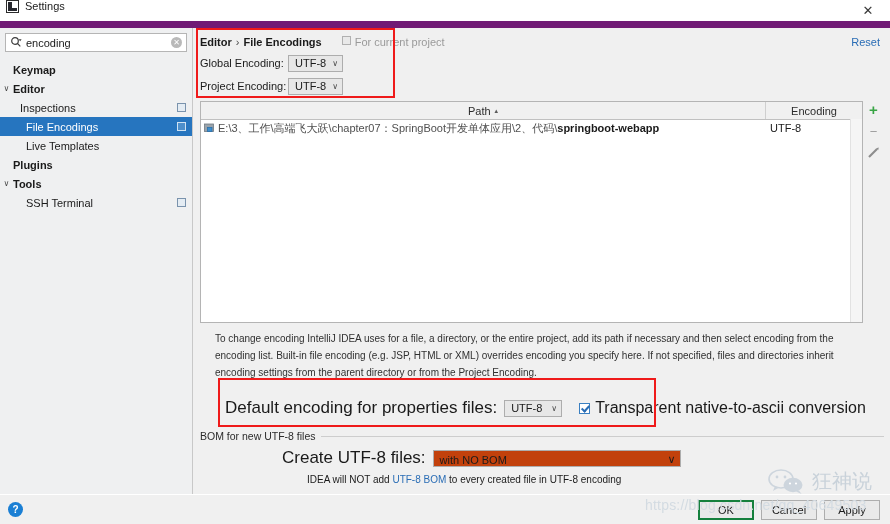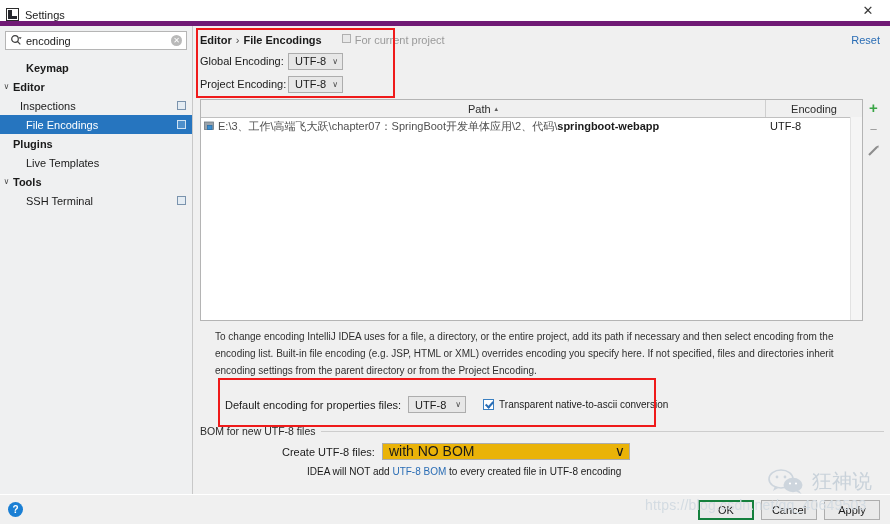--- a/index.html
+++ b/index.html
@@ -22,24 +22,24 @@
     background: #f0f0f0;
     display: flex;
     flex-direction: column;
   }
 
   
   .titlebar {
     height: 21px;
     background: #ffffff;
     display: flex;
-    align-items: flex-end;
+    align-items: flex-start;
     padding: 0 0 0 6px;
     flex: 0 0 auto;
-    border-bottom: 5px solid #701a75;
+    border-bottom: 7px solid #701a75;
   }
   .ij-icon {
     width: 13px; height: 13px;
     margin-right: 6px;
     background: #ffffff;
     border: 1px solid #2b2b2b;
     position: relative;
     box-sizing: border-box;
   }
   .ij-icon::before {
@@ -369,26 +369,26 @@
     height: 1px;
     background: #cdcdcd;
     flex: 1 1 auto;
   }
   .group-body {
     padding-left: 25px;
     margin-top: 7px;
     display: flex;
     align-items: center;
   }
-  .prop-label { font-size: 11px; color: #1a1a1a; margin-right: 7px; }
+  .prop-label { font-size: 17px; color: #1a1a1a; margin-right: 7px; }
   .checkrow {
     display: flex;
     align-items: center;
     margin-left: 17px;
-    font-size: 10px;
+    font-size: 16px;
     color: #1a1a1a;
   }
   .checkbox {
     width: 11px; height: 11px;
     border: 1px solid #3a7fc1;
     background: #ffffff;
     margin-right: 5px;
     position: relative;
     box-sizing: border-box;
     flex: 0 0 auto;
@@ -398,27 +398,27 @@
     position: absolute;
     left: 3px; top: 0px;
     width: 3px; height: 6px;
     border: solid #2a6db5;
     border-width: 0 2px 2px 0;
     transform: rotate(42deg);
   }
   .wide-combo {
     width: 248px;
     height: 17px;
-    background: #eab308;
+    background: #c2410c;
     border: 1px solid #adadad;
     display: flex;
     align-items: flex-end;
     padding: 0 4px 0 6px;
     box-sizing: border-box;
-    font-size: 14px;
+    font-size: 11px;
     color: #1a1a1a;
   }
   .wide-combo .cval { flex: 1 1 auto; }
   .bom-note {
     padding-left: 107px;
     margin-top: 6px;
     font-size: 10px;
     color: #1a1a1a;
   }
   .bom-note .lnk { color: #2a6db5; }
@@ -525,41 +525,41 @@
               <line x1="7.4" y1="7.4" x2="10.3" y2="10.3" stroke="#3d3d3d" stroke-width="1.2"></line>
               <polygon points="8.6,3.2 11.6,3.2 10.1,5.2" fill="#3d3d3d"></polygon>
             </svg>
           </span>
           <input class="search-input" type="text" value="encoding" style="">
           <span class="clear-icon">✕</span>
         </div>
       </div>
 
       <div class="tree">
-        <div class="tree-item bold" style="padding-left:13px">
+        <div class="tree-item bold" style="">
           <span class="arrow"></span>
           <span class="tree-label">Keymap</span>
         </div>
         <div class="tree-item bold">
           <span class="arrow">∨</span>
           <span class="tree-label">Editor</span>
         </div>
         <div class="tree-item" style="padding-left:20px">
           <span class="tree-label">Inspections</span>
           <span class="copy-badge"></span>
         </div>
         <div class="tree-item selected" style="padding-left:26px">
           <span class="tree-label">File Encodings</span>
           <span class="copy-badge"></span>
         </div>
+        <div class="tree-item" style="padding-left:26px">
+          <span class="tree-label">Live Templates</span>
+        </div>
         <div class="tree-item bold" style="padding-left:13px">
           <span class="tree-label">Plugins</span>
-        </div>
-        <div class="tree-item" style="padding-left:26px">
-          <span class="tree-label">Live Templates</span>
         </div>
         <div class="tree-item bold">
           <span class="arrow">∨</span>
           <span class="tree-label">Tools</span>
         </div>
         <div class="tree-item" style="padding-left:26px">
           <span class="tree-label">SSH Terminal</span>
           <span class="copy-badge"></span>
         </div>
       </div>

